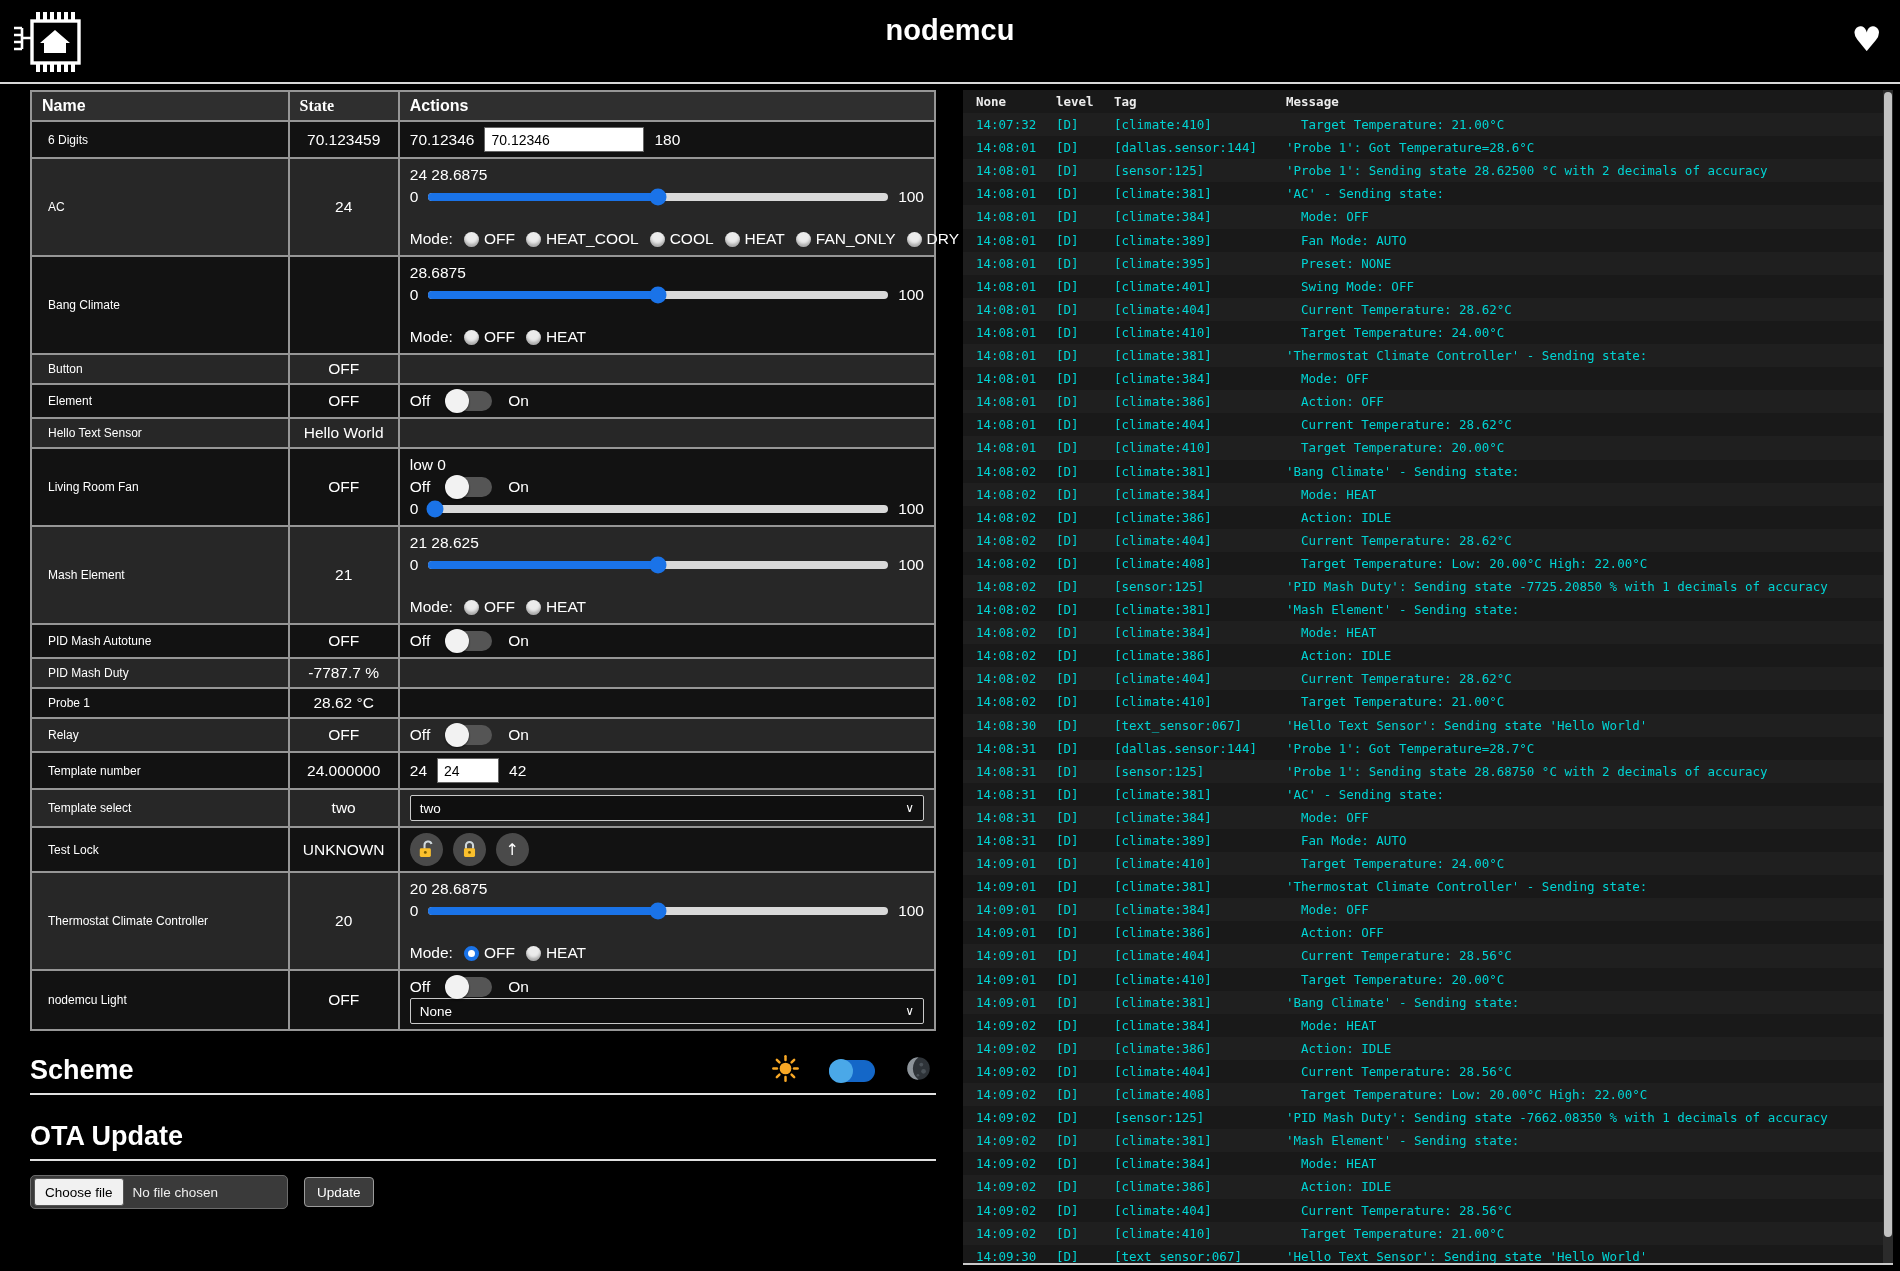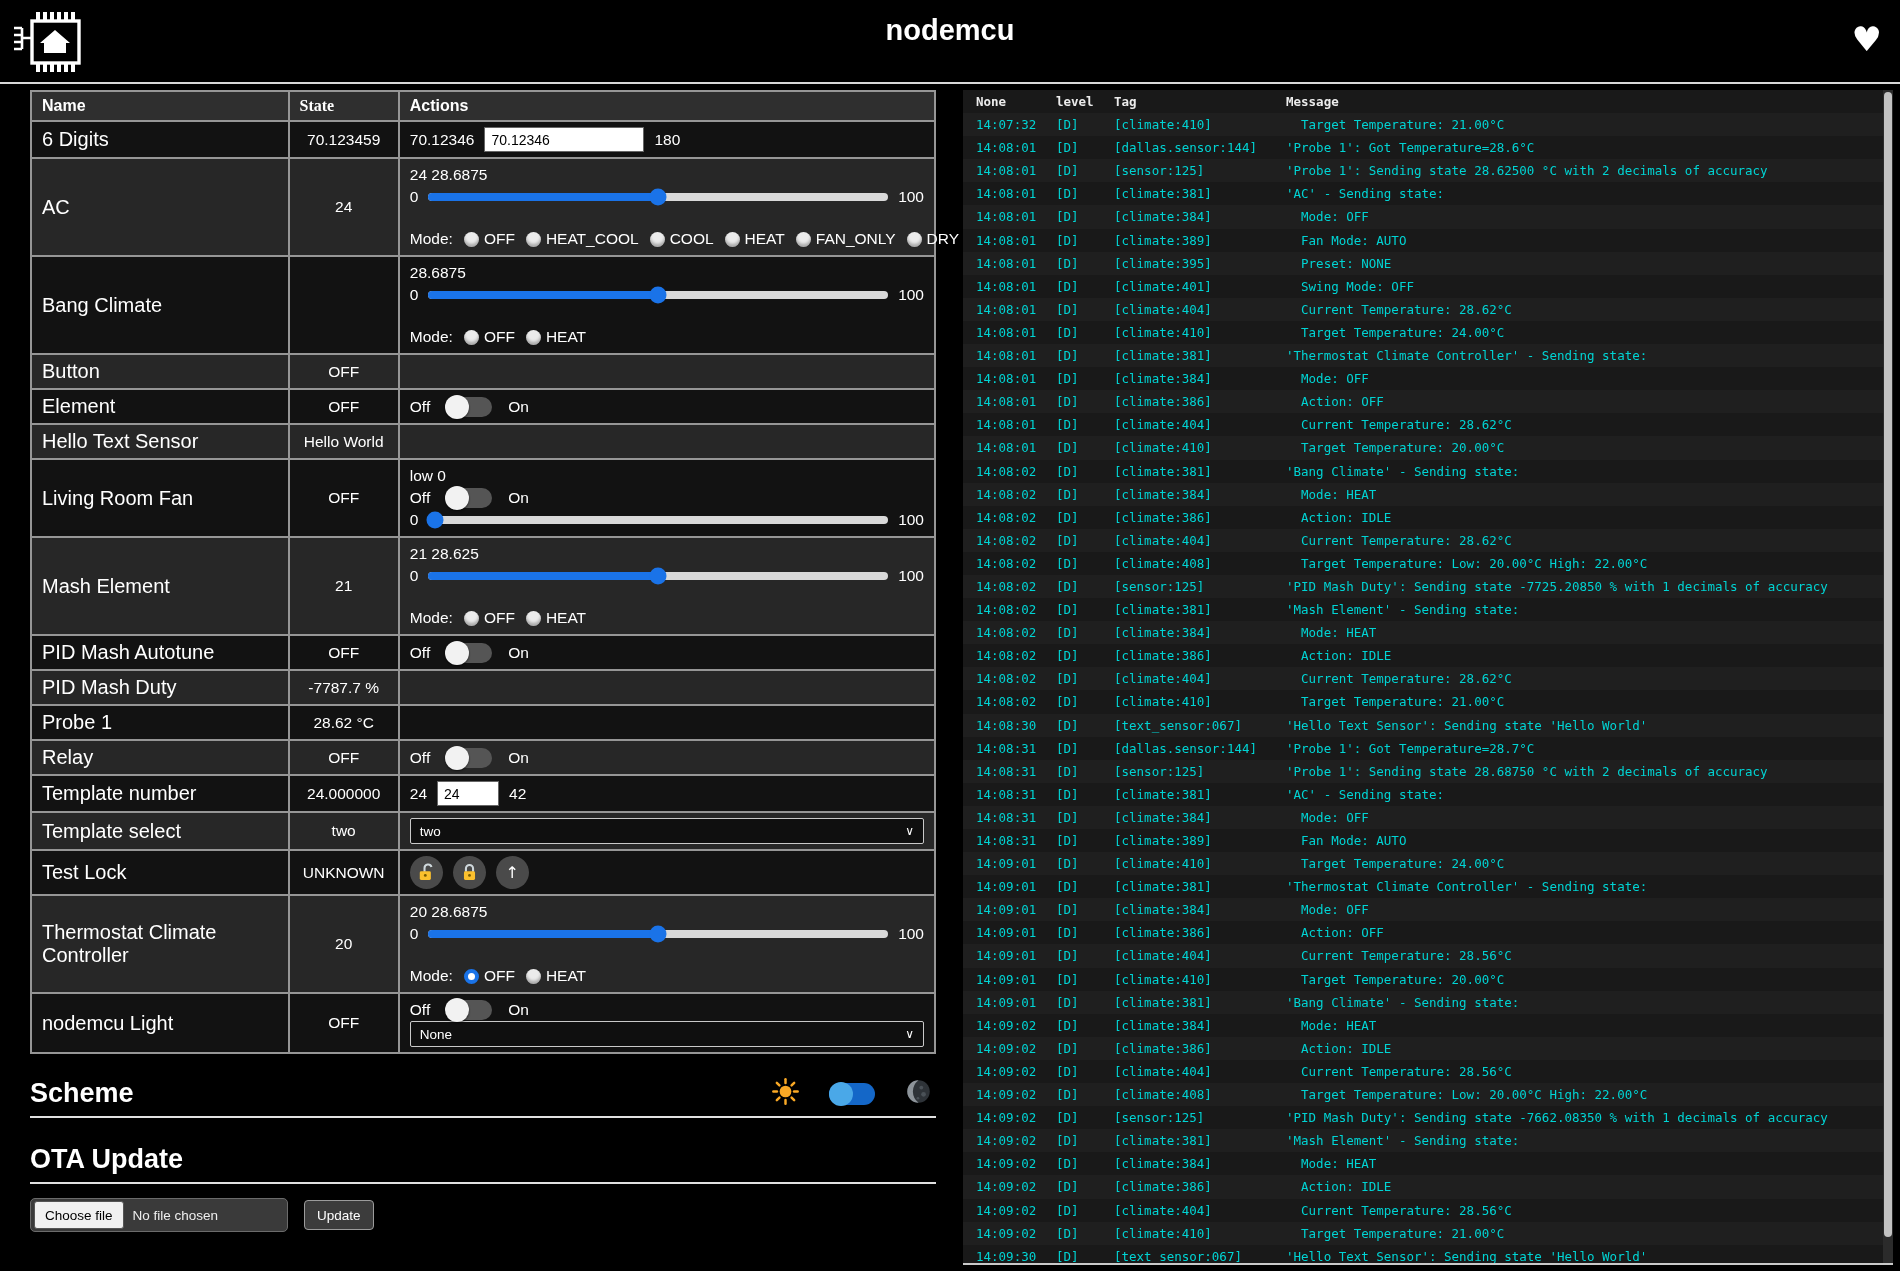--- a/index.html
+++ b/index.html
@@ -15,21 +15,21 @@
     font-size:34px;color:#fff;line-height:1;}
 
   
   .left{position:absolute;left:30px;top:90px;width:906px;}
   table.entities{border-collapse:collapse;width:906px;table-layout:fixed;}
   table.entities th,table.entities td{border:2px solid #969696;}
   table.entities th{background:#2f2f2f;font-size:16px;font-weight:bold;padding:5px 10px;text-align:left;}
   th.c-state{text-align:center;font-family:Liberation Serif, serif;}
   tr.dark{background:#121212;}
   tr.light{background:#272727;}
-  td.name{padding:5px 10px;font-size:20px;}
+  td.name{padding:5px 16px;font-size:12px;}
   td.state{text-align:center;font-size:15.5px;padding:5px 4px;}
   td.actions{padding:5px 10px;}
   .action-line{display:flex;align-items:center;gap:10px;min-height:22px;font-size:15.5px;}
   .action-line.gap{margin-top:20px;}
   .ainput{height:25px;background:#fff;color:#000;border:1px solid #666;
     font:14px "Liberation Sans",sans-serif;padding:1px 6px;box-sizing:border-box;}
   .slider{flex:1;position:relative;height:18px;display:flex;align-items:center;}
   .track{width:100%;height:8px;border-radius:4px;background:#d9d9d9;position:relative;display:block;}
   .fill{position:absolute;left:0;top:0;bottom:0;border-radius:4px;background:#1a73e8;display:block;}
   .thumb{position:absolute;top:50%;transform:translate(-50%,-50%);width:17px;height:17px;

